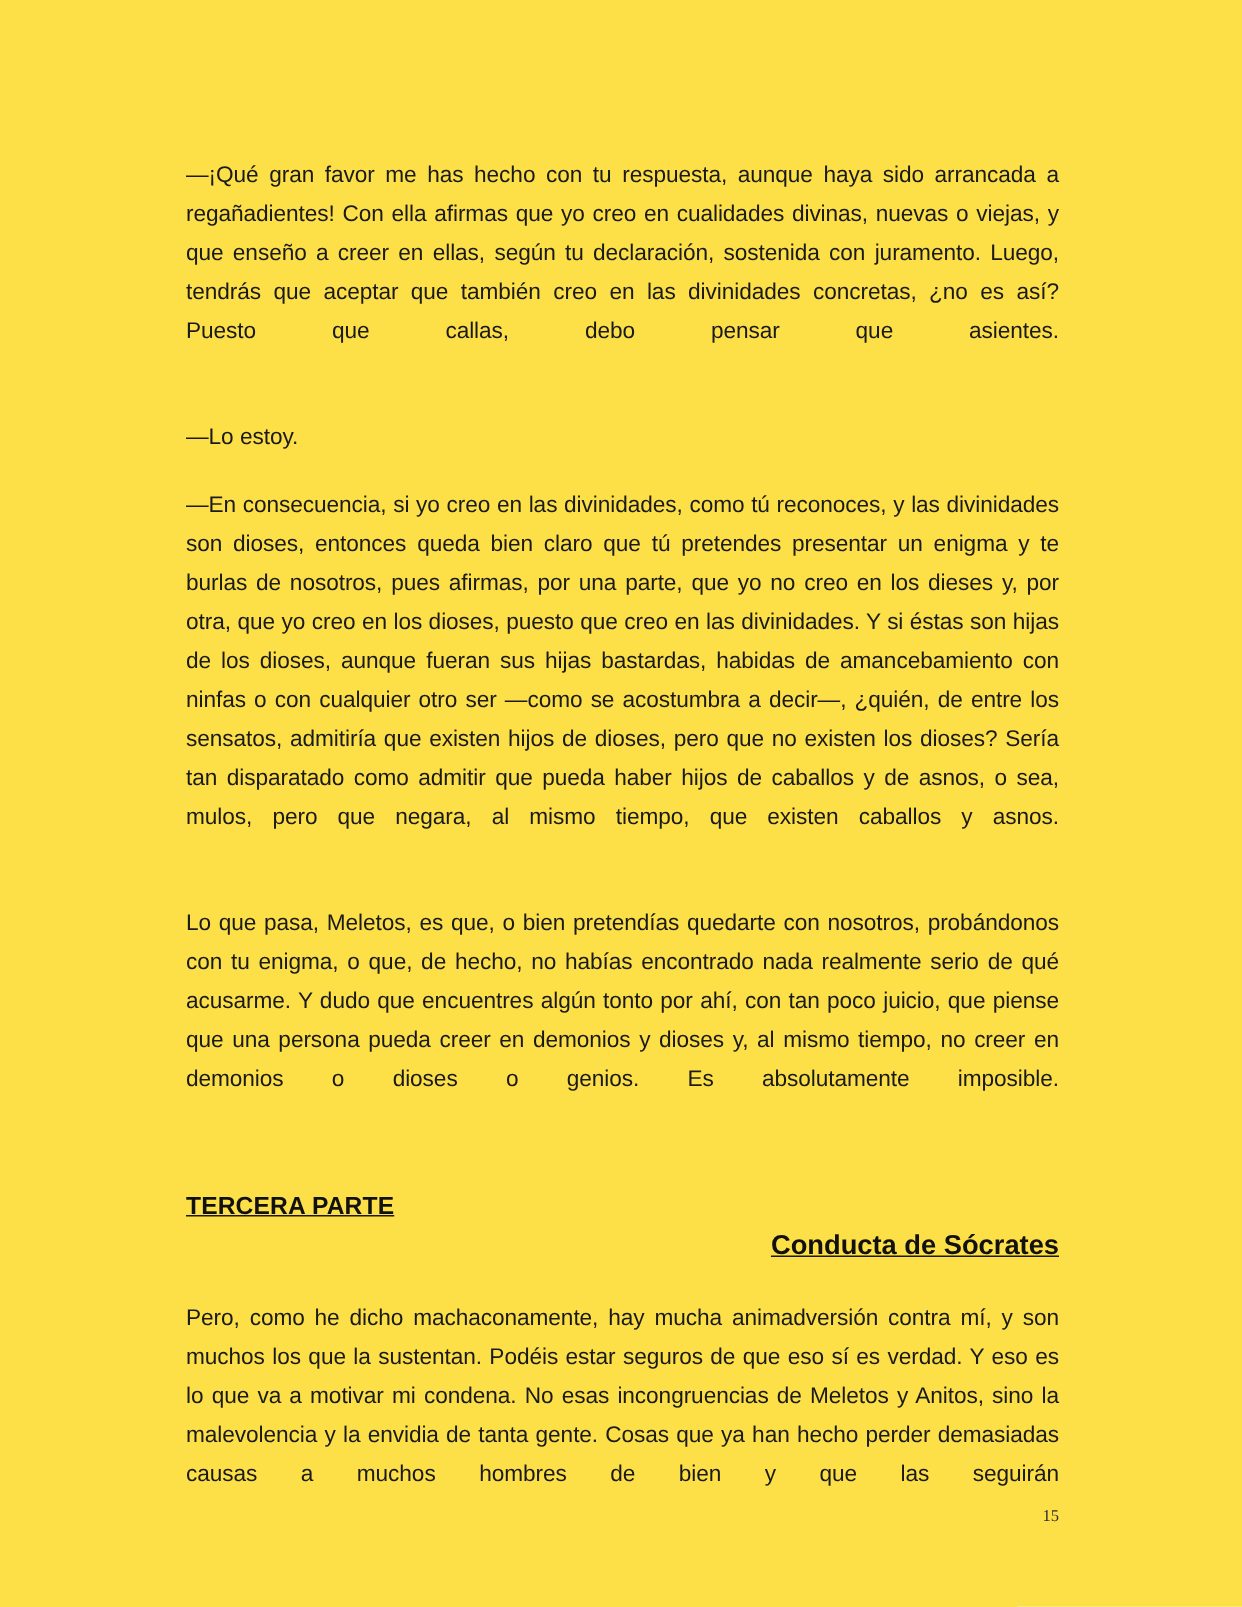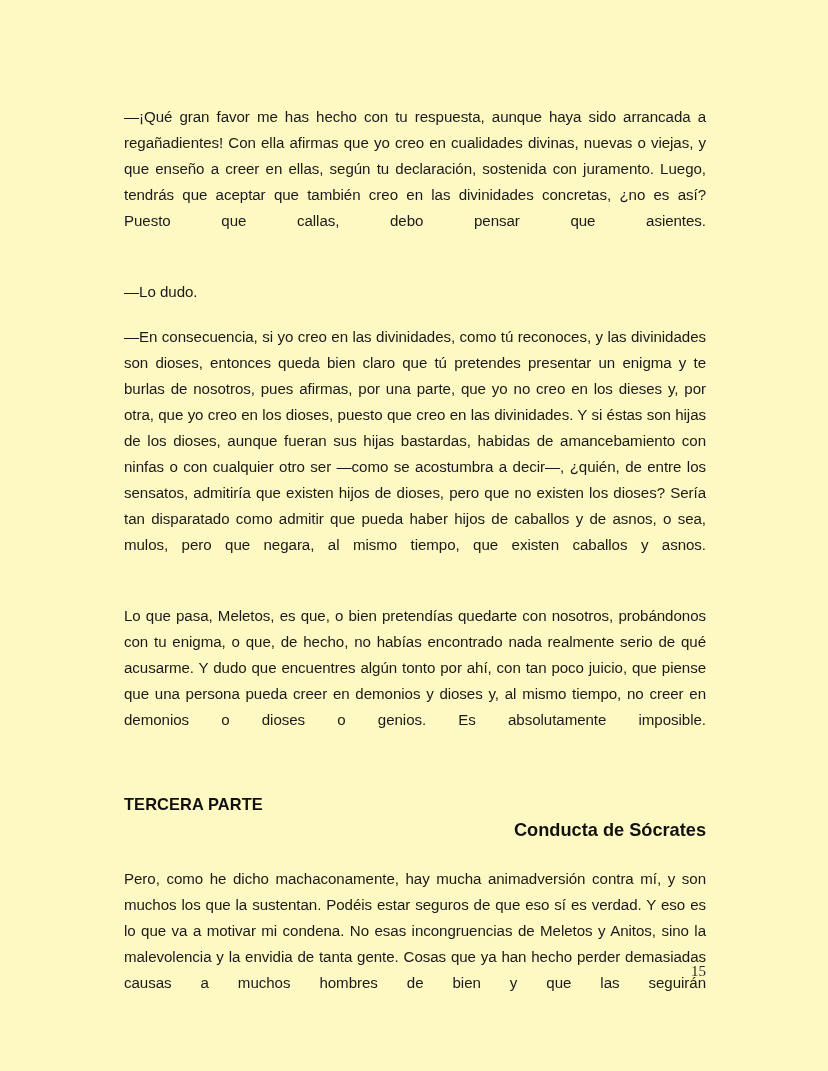--- a/index.html
+++ b/index.html
@@ -12,21 +12,21 @@
     background: #ffffff;
     font-family: "Liberation Sans", sans-serif;
     color: #1a1a1a;
     overflow: hidden;
   }
 
   #page {
     position: relative;
     width: 828px;
     height: 1071px;
-    background: #fef9c3;
+    background: #fde047;
     box-sizing: border-box;
   }
 
   #text-column {
     position: absolute;
     left: 124px;
     top: 104px;
     width: 582px;
   }
 
@@ -48,20 +48,21 @@
     width: 100%;
   }
 
   .para.short {
     text-align: left;
   }
   .para.short:after { display: none; }
 
   .heading-block {
     margin: 33px 0 22px 0;
+    text-decoration: underline;
   }
 
   .heading-part {
     font-size: 16.4px;
     line-height: 25px;
     font-weight: bold;
     letter-spacing: 0.1px;
     color: #111111;
     margin: 0;
   }
@@ -72,38 +73,38 @@
     font-weight: bold;
     letter-spacing: 0px;
     color: #111111;
     margin: 0;
     text-align: right;
   }
 
   #page-number {
     position: absolute;
     right: 122px;
-    top: 962px;
-    font-size: 15px;
+    top: 1002px;
+    font-size: 11px;
     line-height: 18px;
     color: #2b2b2b;
     font-family: "Liberation Serif", serif;
   }
 </style>
 </head>
 <body>
 
 <div id="page">
 
   <div id="text-column">
 
     <p class="para">—¡Qué gran favor me has hecho con tu respuesta, aunque haya sido arrancada a regañadientes! Con ella afirmas que yo creo en cualidades divinas, nuevas o viejas, y que enseño a creer en ellas, según tu declaración, sostenida con juramento. Luego, tendrás que aceptar que también creo en las divinidades concretas, ¿no es así? Puesto que callas, debo pensar que asientes.</p>
 
 
-    <p class="para short">—Lo dudo.</p>
+    <p class="para short">—Lo estoy.</p>
 
     <p class="para">—En consecuencia, si yo creo en las divinidades, como tú reconoces, y las divinidades son dioses, entonces queda bien claro que tú pretendes presentar un enigma y te burlas de nosotros, pues afirmas, por una parte, que yo no creo en los dieses y, por otra, que yo creo en los dioses, puesto que creo en las divinidades. Y si éstas son hijas de los dioses, aunque fueran sus hijas bastardas, habidas de amancebamiento con ninfas o con cualquier otro ser —como se acostumbra a decir—, ¿quién, de entre los sensatos, admitiría que existen hijos de dioses, pero que no existen los dioses? Sería tan disparatado como admitir que pueda haber hijos de caballos y de asnos, o sea, mulos, pero que negara, al mismo tiempo, que existen caballos y asnos.</p>
 
     <p class="para">Lo que pasa, Meletos, es que, o bien pretendías quedarte con nosotros, probándonos con tu enigma, o que, de hecho, no habías encontrado nada realmente serio de qué acusarme. Y dudo que encuentres algún tonto por ahí, con tan poco juicio, que piense que una persona pueda creer en demonios y dioses y, al mismo tiempo, no creer en demonios o dioses o genios. Es absolutamente imposible.</p>
 
 
     <div class="heading-block">
       <div class="heading-part">TERCERA PARTE</div>
       <div class="heading-sub">Conducta de Sócrates</div>
     </div>

